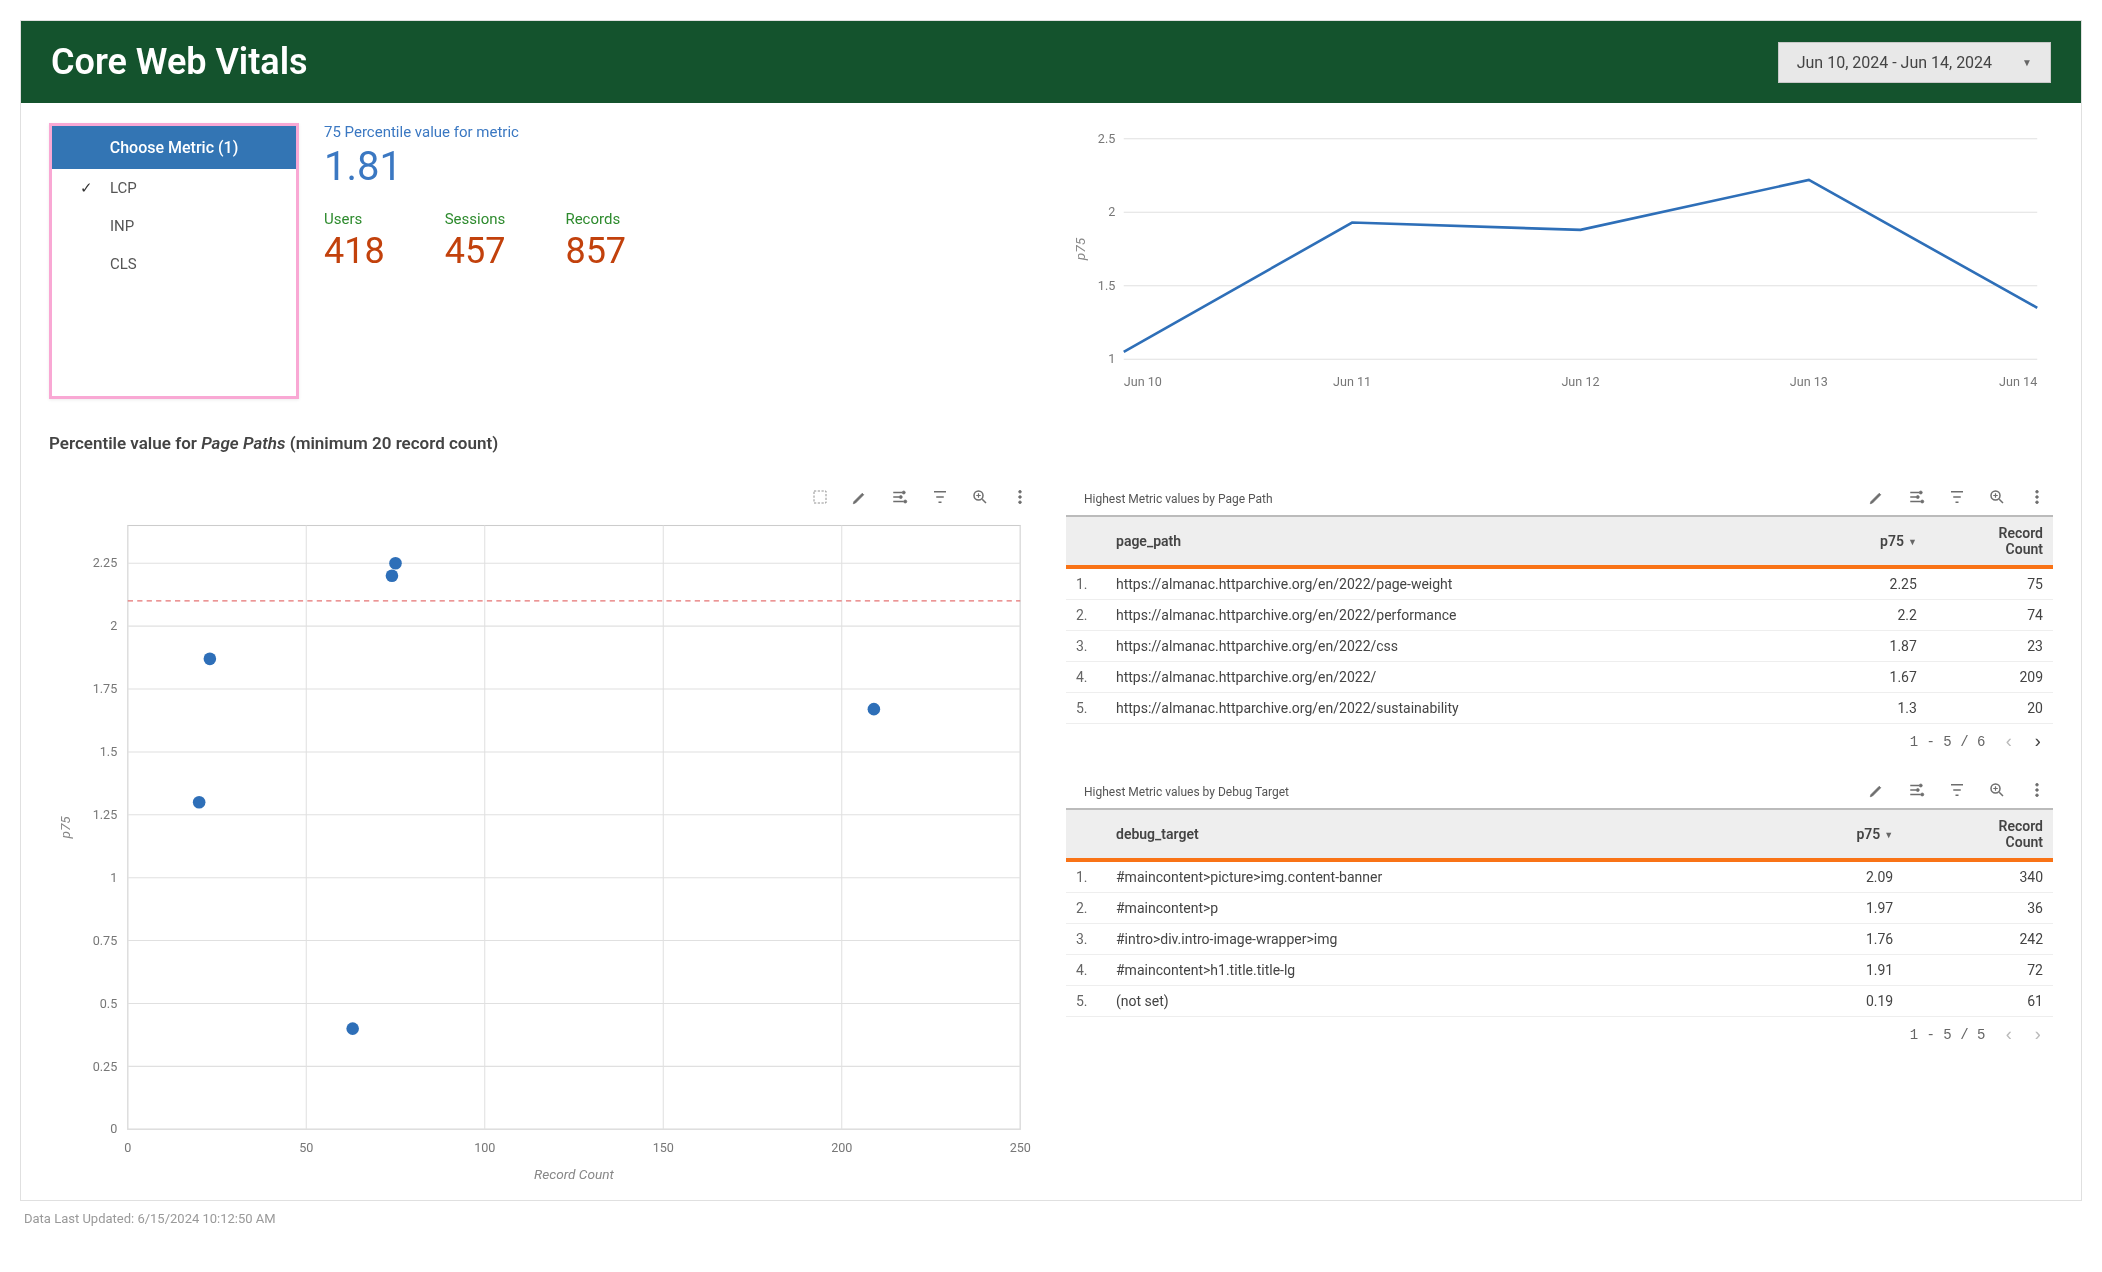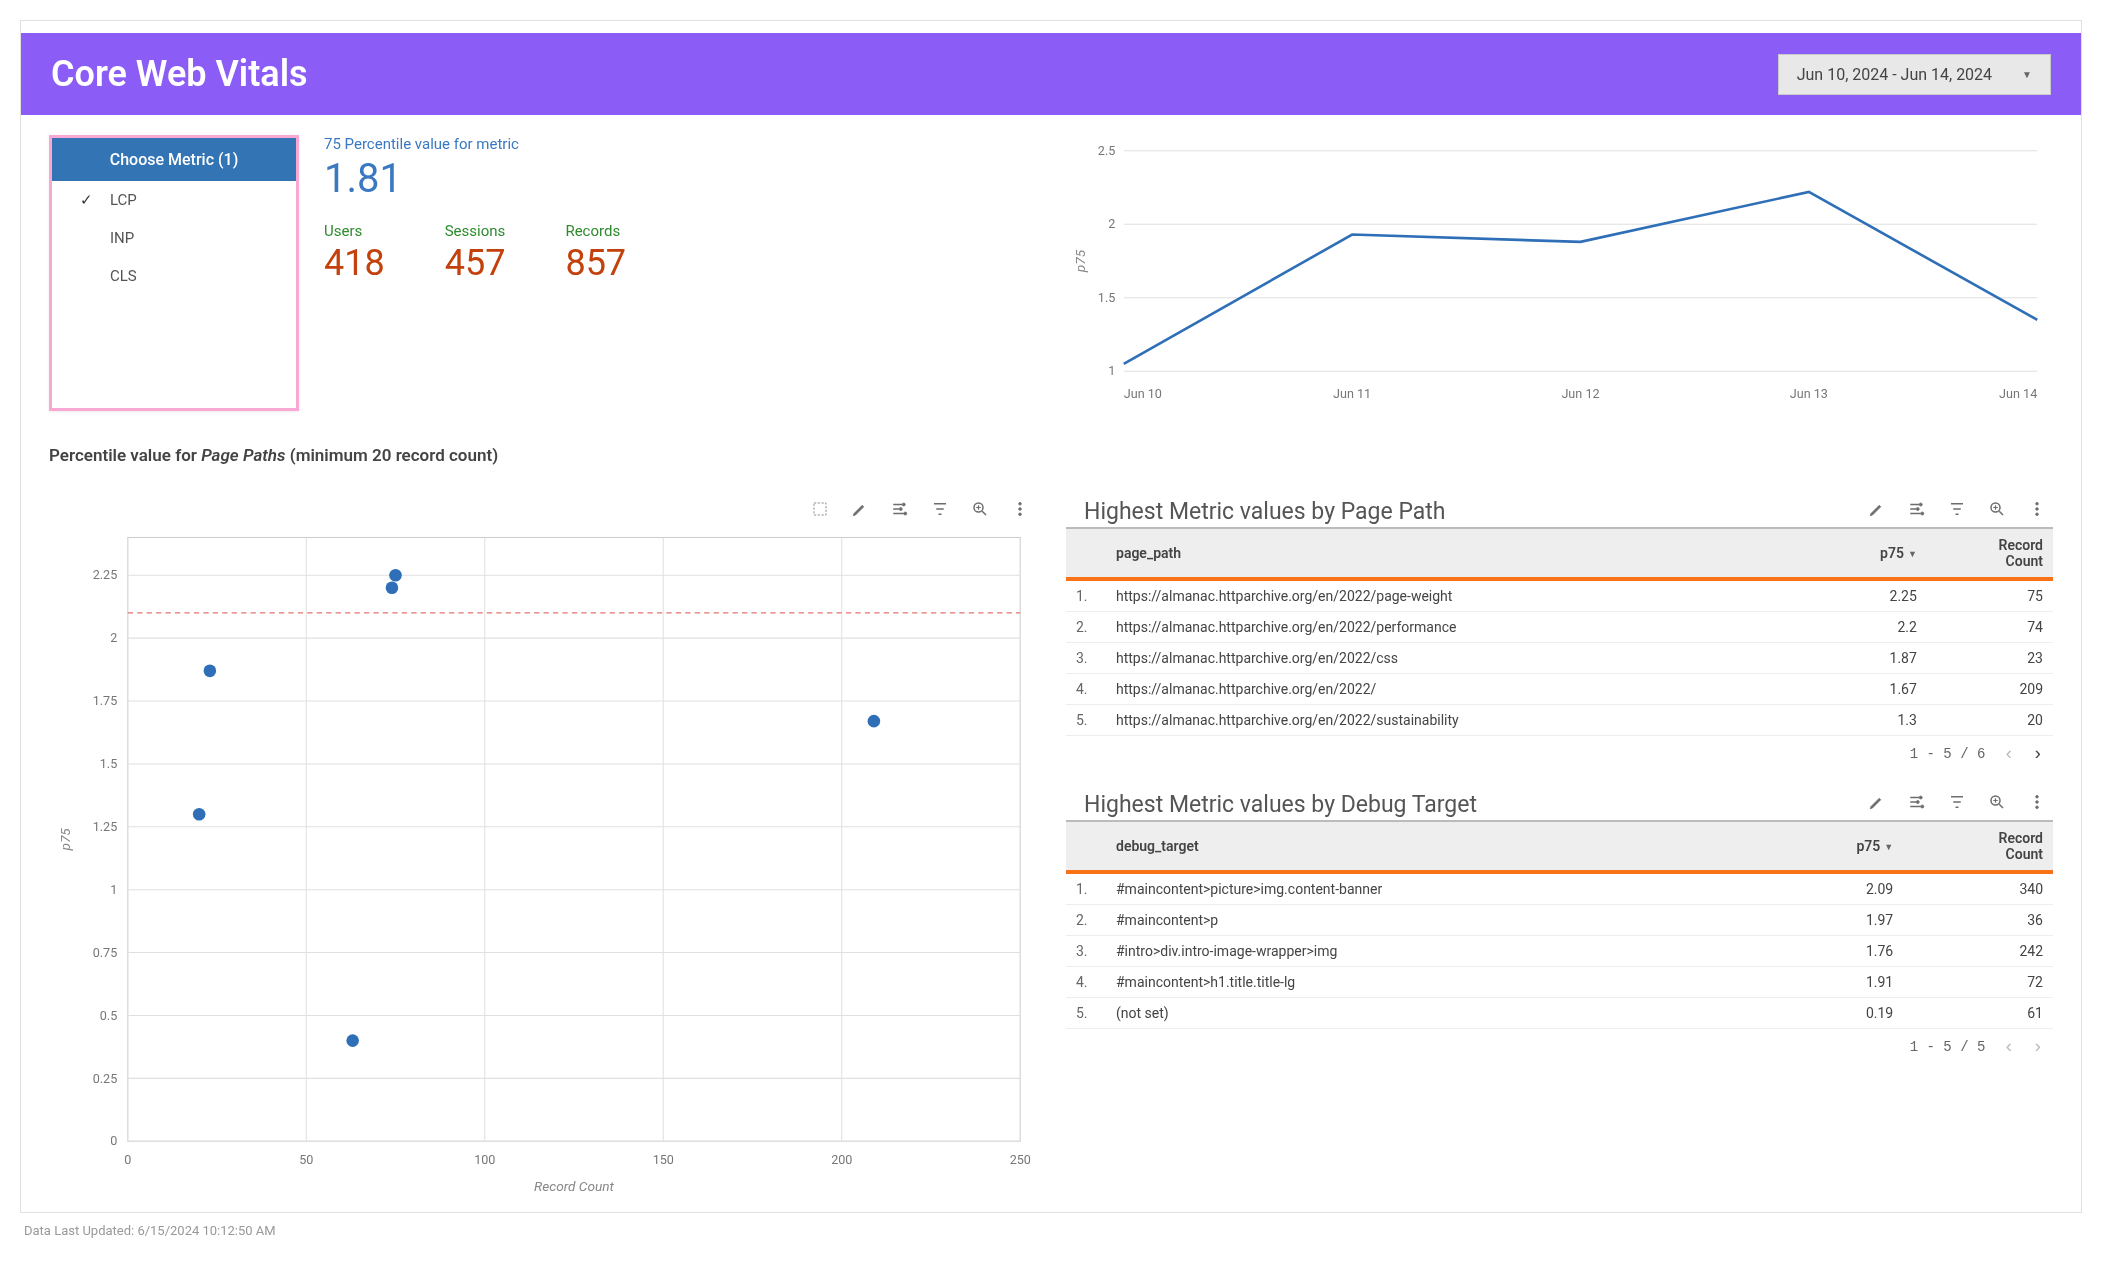--- a/index.html
+++ b/index.html
@@ -11,27 +11,26 @@
     font-size: 13px;
   }
   .dashboard {
     border: 1px solid #e0e0e0;
     background: #fff;
     width: 100%;
     max-width: 2062px;
     margin: 0 auto;
   }
   .header {
-    background: #8b5cf6;
+    background: #14532d;
     color: #fff;
     display: flex;
     justify-content: space-between;
     align-items: center;
     padding: 20px 30px;
-    margin-top: 12px;
   }
   .header h1 {
     font-size: 36px;
     font-weight: 600;
   }
   .date-picker {
     background: #e8e8e8;
     border: 1px solid #c8c8c8;
     color: #444;
     padding: 10px 18px;
@@ -117,21 +116,21 @@
   .toolbar .tb-btn { cursor: pointer; width: 20px; height: 20px; display: inline-flex; align-items: center; justify-content: center; }
   .toolbar .tb-btn svg { width: 18px; height: 18px; stroke: #6d6d6d; fill: #6d6d6d; }
 
   
   .tables { display: flex; flex-direction: column; gap: 16px; }
   .table-title-row {
     display: flex;
     justify-content: space-between;
     align-items: center;
   }
-  .table-title { font-size: 23px; color: #555; padding-left: 18px; }
+  .table-title { font-size: 12px; color: #555; padding-left: 18px; }
   table.data-table {
     width: 100%;
     border-collapse: collapse;
     border-top: 2px solid #bbb;
   }
   table.data-table thead th {
     background: #eee;
     font-weight: 600;
     padding: 8px 10px;
     text-align: left;

